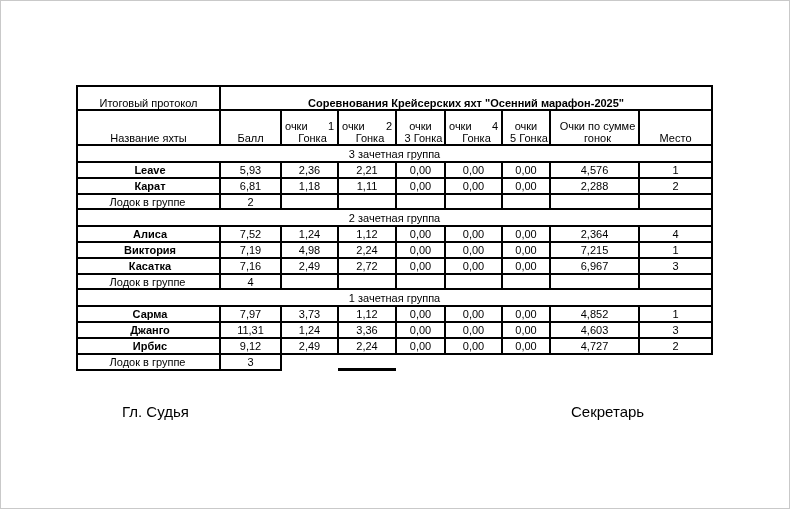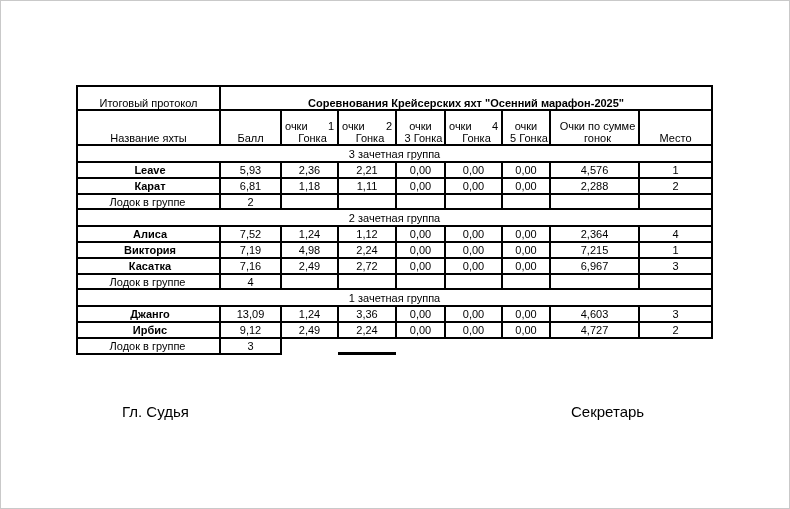--- a/index.html
+++ b/index.html
@@ -185,22 +185,33 @@
           <td class="empty-cell"></td>
           <td class="empty-cell"></td>
           <td class="empty-cell"></td>
           <td class="empty-cell"></td>
           <td class="empty-cell"></td>
         </tr>
         <tr>
           <td colspan="9" class="group-cell">1 зачетная группа</td>
         </tr>
         <tr class="data-row">
+          <td class="name-cell">Сарма</td>
+          <td class="num-cell">7,97</td>
+          <td class="num-cell">3,73</td>
+          <td class="num-cell">1,12</td>
+          <td class="num-cell">0,00</td>
+          <td class="num-cell">0,00</td>
+          <td class="num-cell">0,00</td>
+          <td class="num-cell">4,852</td>
+          <td class="num-cell">1</td>
+        </tr>
+        <tr class="data-row">
           <td class="name-cell">Джанго</td>
-          <td class="num-cell">13,09</td>
+          <td class="num-cell">11,31</td>
           <td class="num-cell">1,24</td>
           <td class="num-cell">3,36</td>
           <td class="num-cell">0,00</td>
           <td class="num-cell">0,00</td>
           <td class="num-cell">0,00</td>
           <td class="num-cell">4,603</td>
           <td class="num-cell">3</td>
         </tr>
         <tr class="data-row">
           <td class="name-cell">Ирбис</td>

